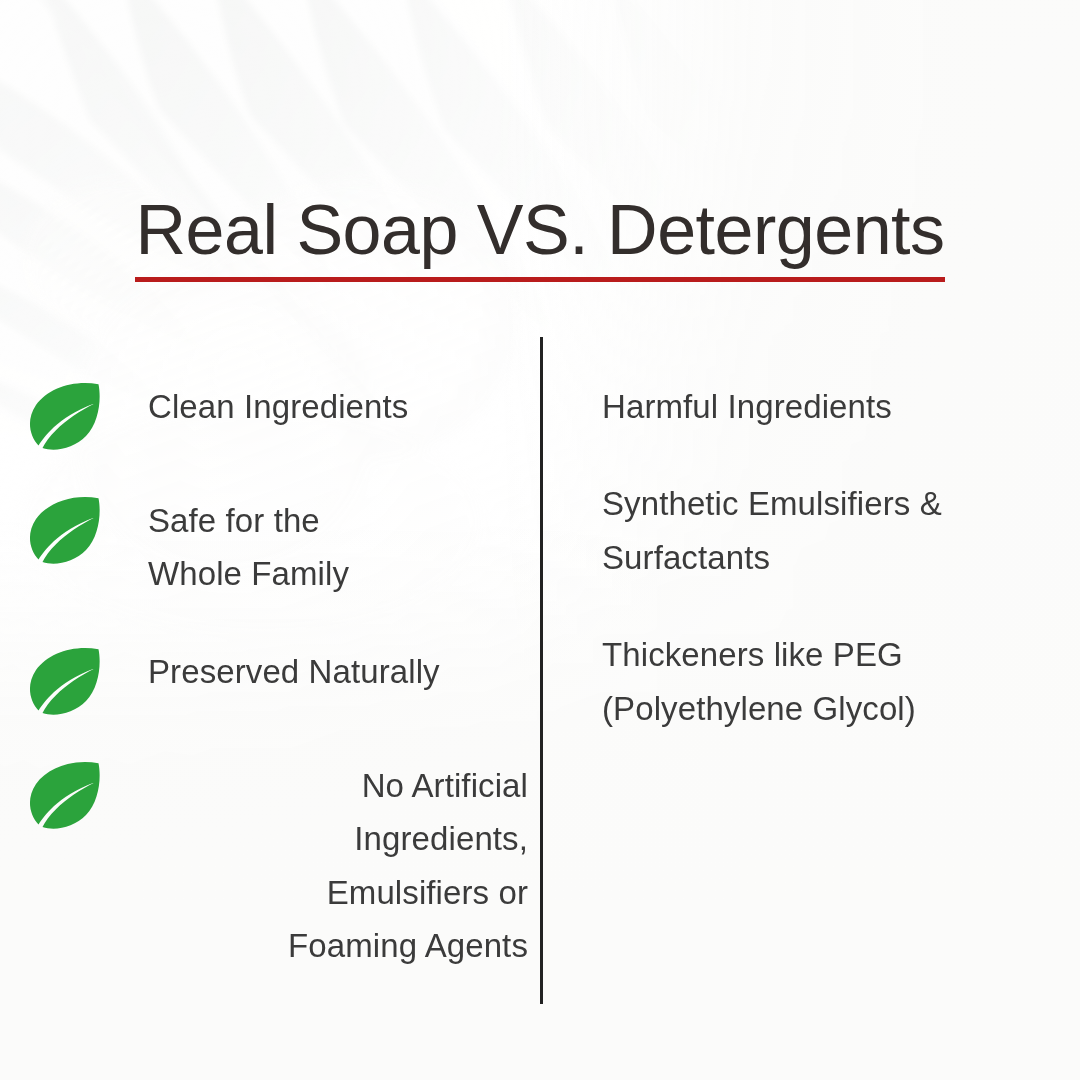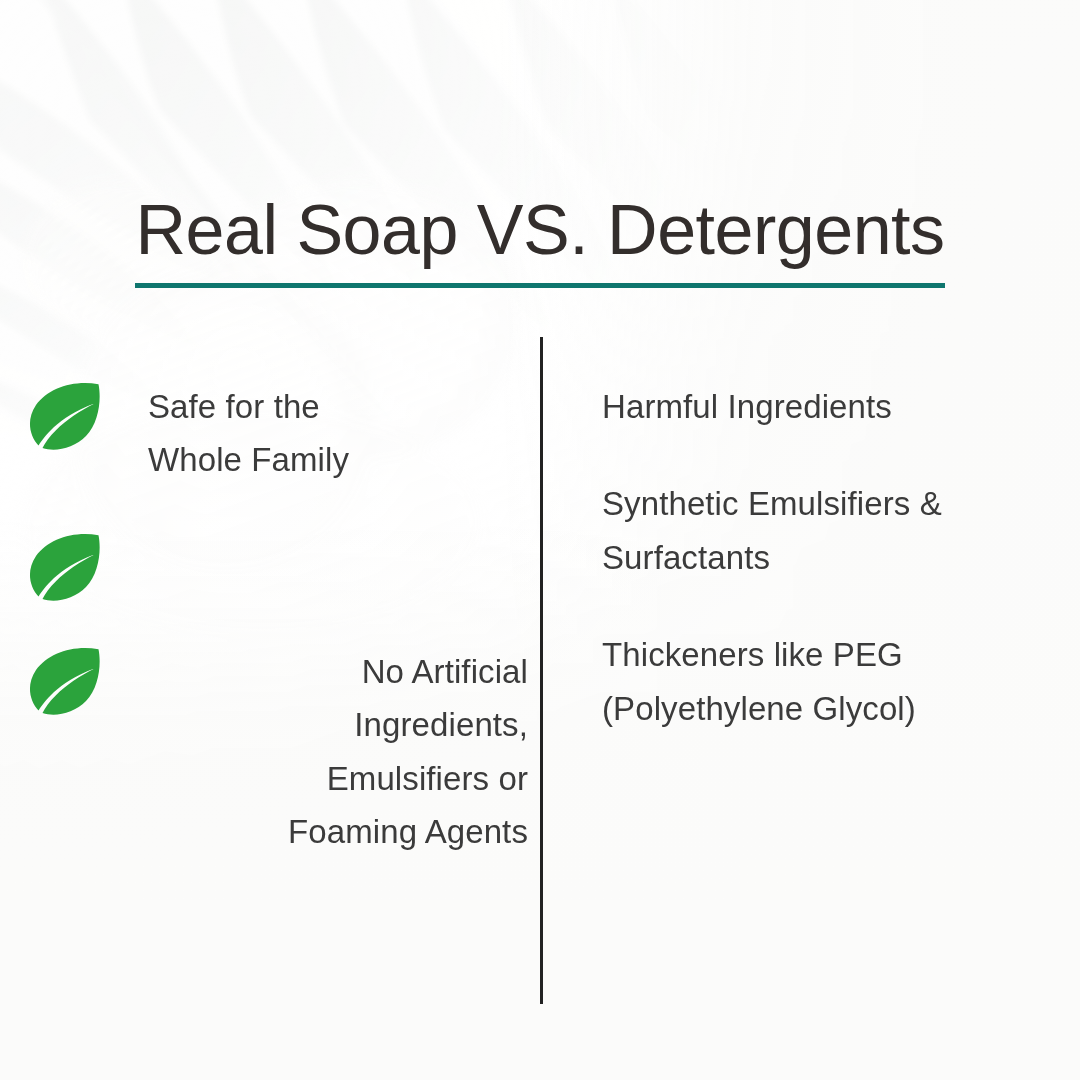--- a/index.html
+++ b/index.html
@@ -64,22 +64,22 @@
     text-align: center;
   }
   .title {
     display: inline-block;
     font-family: "Liberation Sans", sans-serif;
     font-size: 70px;
     font-weight: 400;
     letter-spacing: -0.5px;
     color: #332e2c;
     line-height: 1.0;
-    padding-bottom: 18px;
-    border-bottom: 5px solid #0f766e;
+    padding-bottom: 12px;
+    border-bottom: 5px solid #b91c1c;
     white-space: nowrap;
   }
 
   .divider {
     position: absolute;
     left: 540px;
     top: 337px;
     width: 3px;
     height: 667px;
     background: #222222;
@@ -212,37 +212,46 @@
   <div class="title-wrap">
     <h1 class="title">Real Soap VS. Detergents</h1>
   </div>
 
   <div class="divider"></div>
 
   <div class="columns">
 
     <div class="col col-left">
 
+      <div class="row">
+        <span class="leaf-cell">
+          <svg class="leaf-icon" viewBox="0 0 72 68">
+            <path d="M70.5 2.2 C 46 -2.5 20 6 8 23 C -2 37.5 1.5 54 10.5 63.5 C 14 58 20 50 29 42.5 C 40 33.4 55 25.2 66 21.8 C 52 28.8 38 38.2 28.2 48 C 21.5 54.6 17 60.8 14.5 66 C 27 70.2 46 66.5 58 54 C 71 40.6 73.5 17 70.5 2.2 Z" fill="#2ba33c"></path>
+          </svg>
+        </span>
+        <span class="row-text">Clean Ingredients</span>
+      </div>
 
       <div class="row">
         <span class="leaf-cell">
           <svg class="leaf-icon" viewBox="0 0 72 68">
             <path d="M70.5 2.2 C 46 -2.5 20 6 8 23 C -2 37.5 1.5 54 10.5 63.5 C 14 58 20 50 29 42.5 C 40 33.4 55 25.2 66 21.8 C 52 28.8 38 38.2 28.2 48 C 21.5 54.6 17 60.8 14.5 66 C 27 70.2 46 66.5 58 54 C 71 40.6 73.5 17 70.5 2.2 Z" fill="#2ba33c"></path>
           </svg>
         </span>
         <span class="row-text" style="white-space: pre-line;">Safe for the
 Whole Family</span>
       </div>
 
       <div class="row">
         <span class="leaf-cell">
           <svg class="leaf-icon" viewBox="0 0 72 68">
             <path d="M70.5 2.2 C 46 -2.5 20 6 8 23 C -2 37.5 1.5 54 10.5 63.5 C 14 58 20 50 29 42.5 C 40 33.4 55 25.2 66 21.8 C 52 28.8 38 38.2 28.2 48 C 21.5 54.6 17 60.8 14.5 66 C 27 70.2 46 66.5 58 54 C 71 40.6 73.5 17 70.5 2.2 Z" fill="#2ba33c"></path>
           </svg>
         </span>
+        <span class="row-text">Preserved Naturally</span>
       </div>
 
       <div class="row">
         <span class="leaf-cell">
           <svg class="leaf-icon" viewBox="0 0 72 68">
             <path d="M70.5 2.2 C 46 -2.5 20 6 8 23 C -2 37.5 1.5 54 10.5 63.5 C 14 58 20 50 29 42.5 C 40 33.4 55 25.2 66 21.8 C 52 28.8 38 38.2 28.2 48 C 21.5 54.6 17 60.8 14.5 66 C 27 70.2 46 66.5 58 54 C 71 40.6 73.5 17 70.5 2.2 Z" fill="#2ba33c"></path>
           </svg>
         </span>
         <span class="row-text" style="white-space: pre-line; text-align: right;">No Artificial
 Ingredients,

